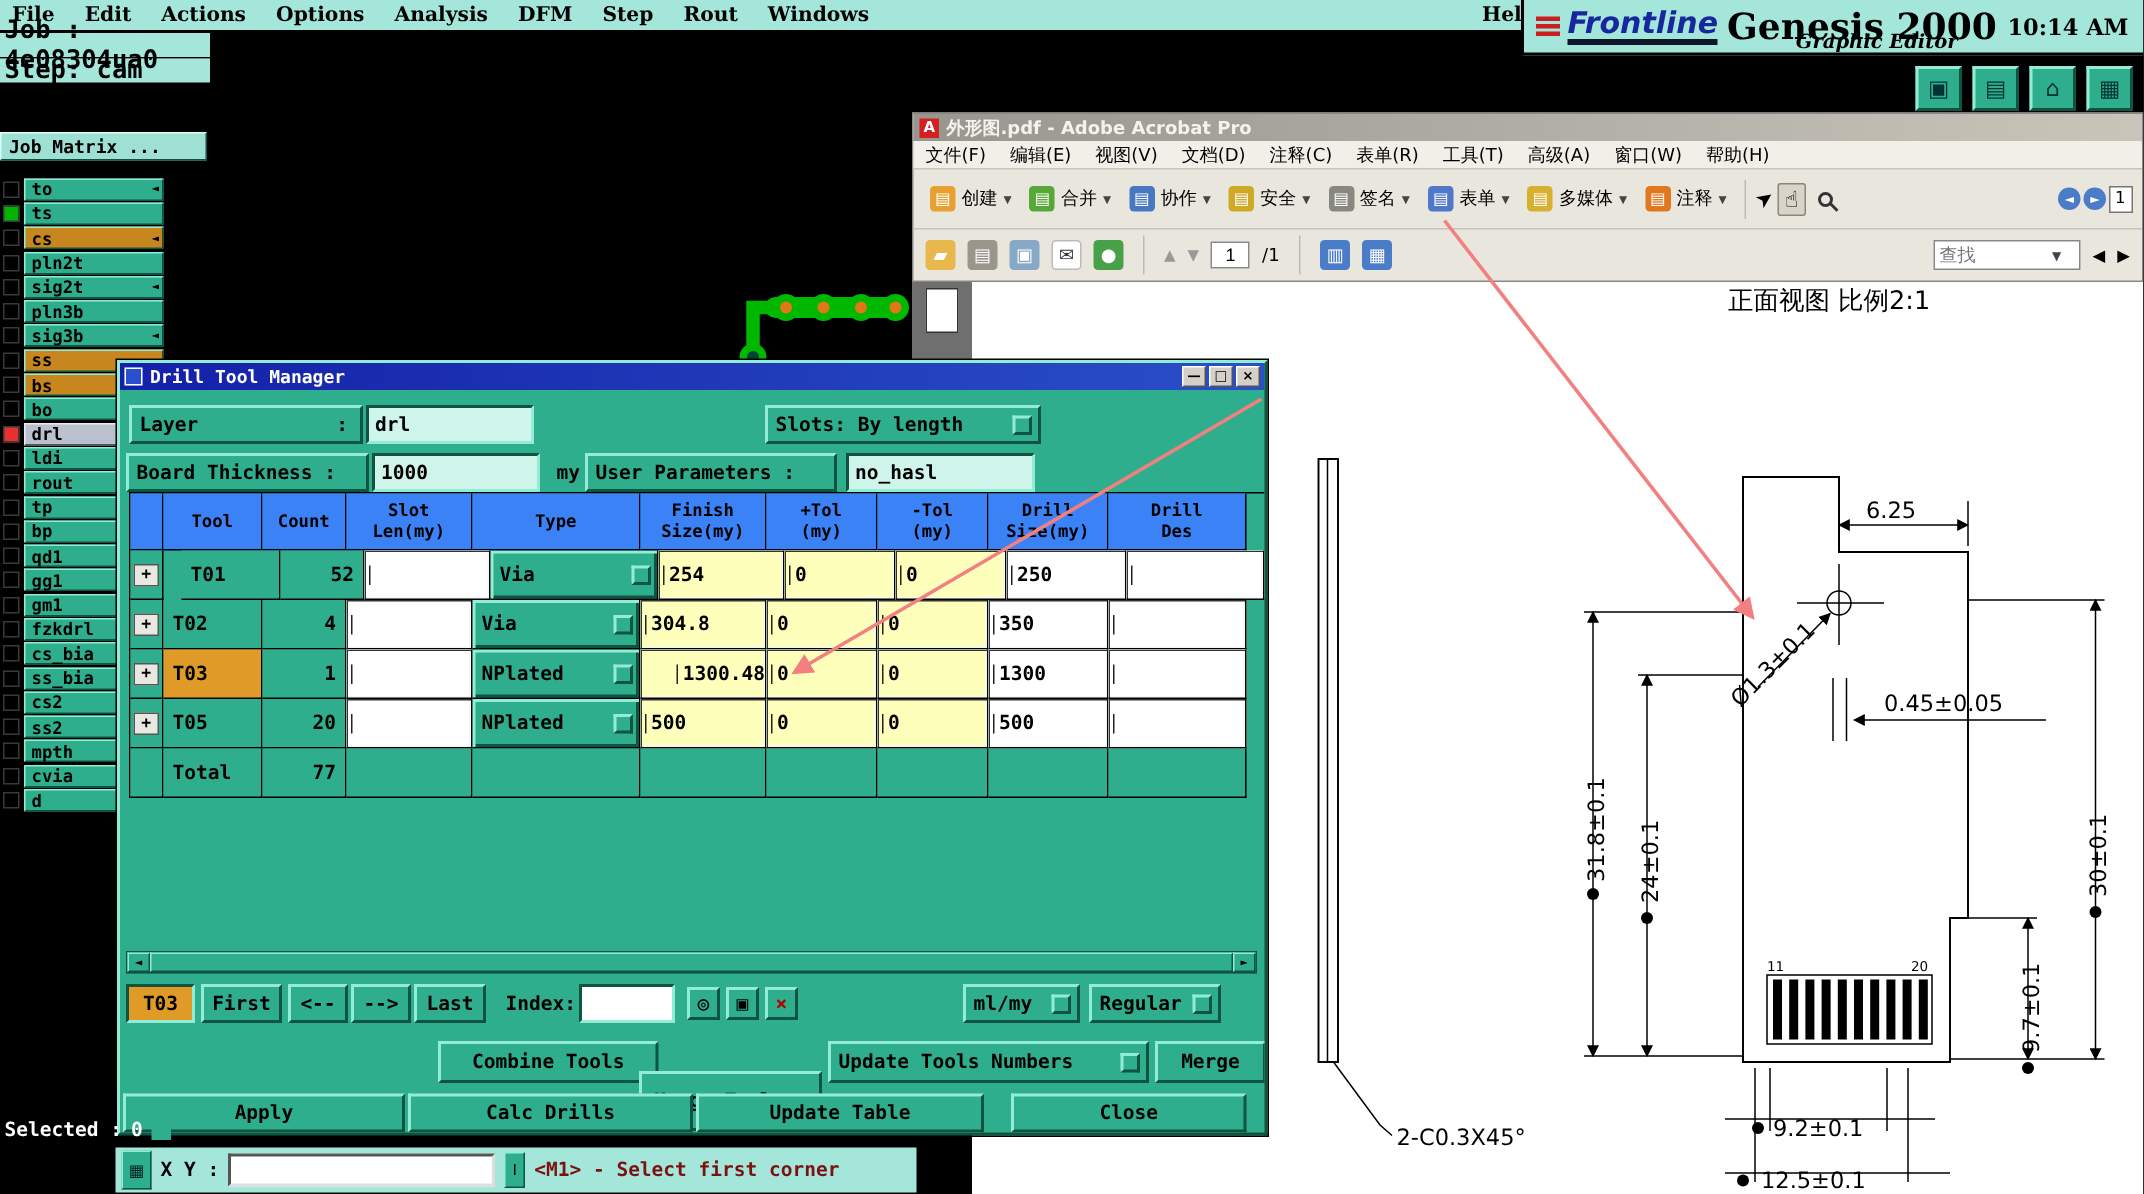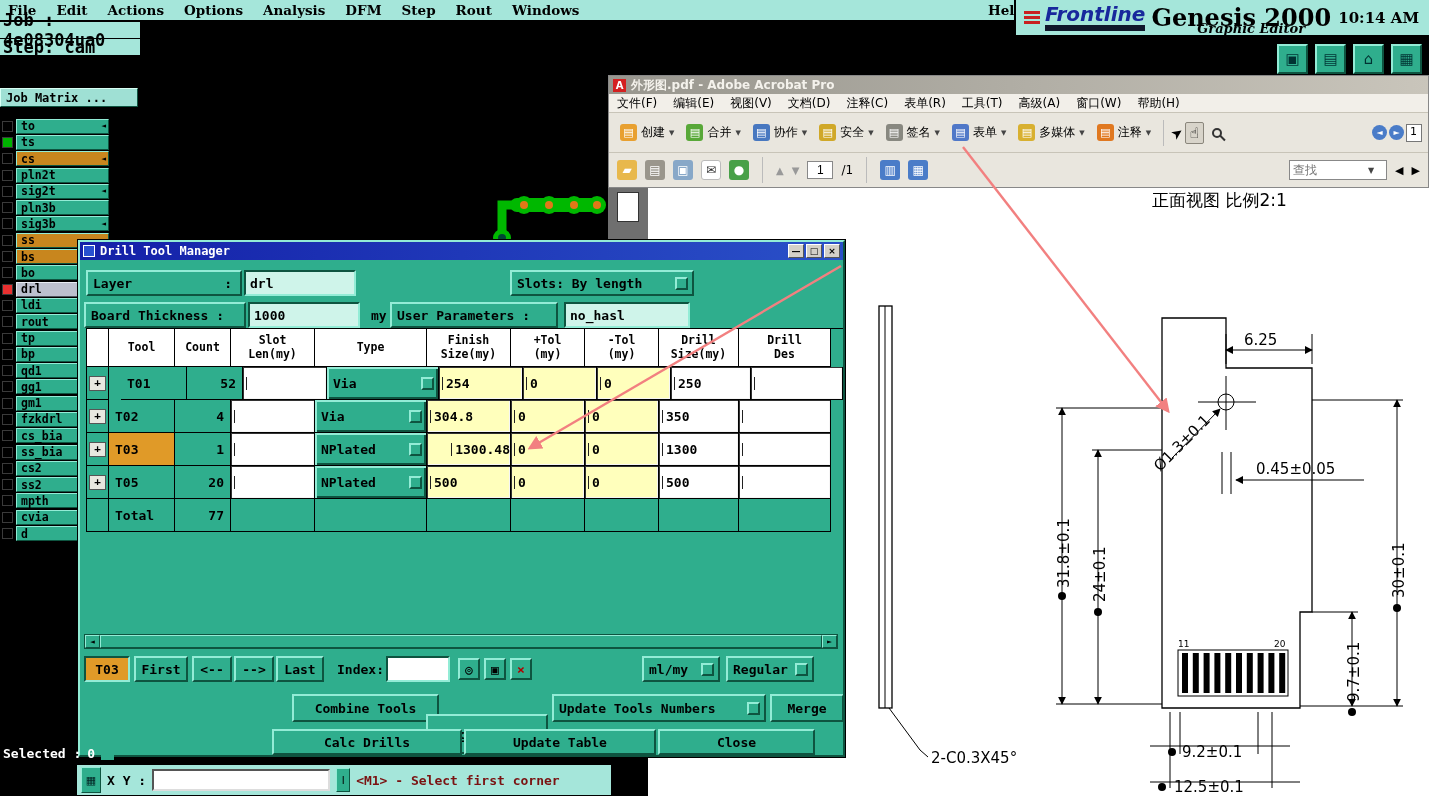--- a/index.html
+++ b/index.html
@@ -18,21 +18,21 @@
   border-bottom:2px solid #000;display:flex;align-items:center;z-index:5;
   font-family:"DejaVu Serif",serif;font-weight:bold;font-size:13.5px;color:#000}
 #topbar .gmi{margin-left:20px;cursor:default}
 #topbar .gmi:first-child{margin-left:8px}
 #menu-help{position:absolute;left:968px}
 #brand{position:absolute;left:1014px;top:0;width:415px;height:37px;background:var(--aqua);
   border-left:2px solid #000;border-bottom:2px solid #000;z-index:5;display:flex;align-items:center}
 .rsw{display:flex;flex-direction:column;gap:2px;margin:0 5px 0 8px}
 .rs{width:16px;height:3px;background:#C82020}
 .flogo{font-family:"DejaVu Sans",sans-serif;font-style:italic;font-weight:bold;font-size:20px;
-  color:#18289C;border-bottom:6px solid #0f172a;line-height:1.05}
+  color:#18289C;border-bottom:4px solid #0f172a;line-height:1.05}
 .gprod{font-family:"DejaVu Serif",serif;font-weight:bold;font-size:24px;margin-left:6px}
 .gtime{font-family:"DejaVu Serif",serif;font-weight:bold;font-size:15px;margin-left:auto;margin-right:10px}
 .ged{position:absolute;right:124px;top:21px;font-family:"DejaVu Serif",serif;
   font-style:italic;font-weight:bold;font-size:13px}
 #winbtns{position:absolute;left:1277px;top:44px;z-index:5;display:flex;gap:7px}
 .wbtn{width:31px;height:30px;display:flex;align-items:center;justify-content:center;font-size:15px;color:#033}
 
 
 #jobpanel{position:absolute;left:0;top:22px;width:140px;z-index:5;font-weight:bold;font-size:17px}
 .jline{height:17px;background:var(--aqua);border-bottom:1px solid #000;display:flex;
@@ -109,21 +109,21 @@
   color:#000;font-size:9px;display:flex;align-items:center;justify-content:center;font-family:"DejaVu Sans",sans-serif}
 .dbox{position:absolute;display:flex;align-items:center;padding-left:5px}
 .dbtn{position:absolute;display:flex;align-items:center;justify-content:center}
 .sunkpale{background:var(--pale);border:2px solid;border-color:var(--dk) var(--lt) var(--lt) var(--dk);padding-left:4px}
 .ddh{width:13px;height:13px;border:2px solid;border-color:var(--lt) var(--dk) var(--dk) var(--lt);
   background:var(--teal);margin-left:auto;margin-right:4px;flex:none}
 #drilltable{position:absolute;left:6px;top:86px;border-top:1px solid #000;border-left:1px solid #000}
 .trow{display:flex;height:33px}
 .thead{height:38px}
 .tc{border-right:1px solid #000;border-bottom:1px solid #000;display:flex;align-items:center;overflow:hidden;flex:none}
-.th{background:#ffffff;justify-content:center;text-align:center;white-space:pre-line;font-size:11.5px;line-height:1.15}
+.th{background:#3b82f6;justify-content:center;text-align:center;white-space:pre-line;font-size:11.5px;line-height:1.15}
 .teal{background:var(--teal)}
 .tool{padding-left:6px}
 .hl{background:var(--org)}
 .cnt{justify-content:flex-end;padding-right:6px}
 .white{background:#fff}
 .yellow{background:var(--yel)}
 .incell{box-shadow:inset 1px 1px 0 #333,inset -1px -1px 0 #f5f5f5}
 .caret{width:1px;height:13px;background:#222;margin:0 3px;flex:none}
 .plusb{width:17px;height:15px;margin:auto;background:#E8E8E0;border:1px solid #555;color:#000;
   font-size:11px;line-height:12px;text-align:center;font-family:"DejaVu Sans Mono",monospace}
@@ -715,23 +715,24 @@
     </div>
 
     <div class="dbtn raised" style="left:212px;top:452px;width:147px;height:28px">Combine Tools</div>
     <div class="dbtn raised" style="left:346px;top:472px;width:122px;height:40px">Merge Tools :</div>
     <div class="dbox raised" style="left:472px;top:452px;width:214px;height:28px">
       <span>Update Tools Numbers</span>
         <span class="ddh"></span>
     </div>
     <div class="dbtn raised" style="left:690px;top:452px;width:74px;height:28px">Merge</div>
 
+    <div class="dbtn raised" style="left:2px;top:487px;width:188px;height:26px">Apply</div>
     <div class="dbtn raised" style="left:192px;top:487px;width:190px;height:26px">Calc Drills</div>
     <div class="dbtn raised" style="left:384px;top:487px;width:192px;height:26px">Update Table</div>
-    <div class="dbtn raised" style="left:578px;top:487px;width:157px;height:26px">Close</div>
+    <div class="dbtn raised" style="left:594px;top:487px;width:157px;height:26px">Close</div>
   </div>
 
   <svg id="redlines" width="1429" height="796" viewBox="0 0 1429 796">
     <defs>
       <marker id="rar" viewBox="0 0 10 10" refX="8" refY="5" markerWidth="6" markerHeight="6" orient="auto">
         <path d="M0,0L10,5L0,10z" fill="#F28080"></path>
       </marker>
     </defs>
     <line x1="963" y1="147" x2="1168" y2="411" stroke="#F28080" stroke-width="2.4" marker-end="url(#rar)"></line>
     <line x1="841" y1="266" x2="530" y2="448" stroke="#F28080" stroke-width="2.4" marker-end="url(#rar)"></line>

